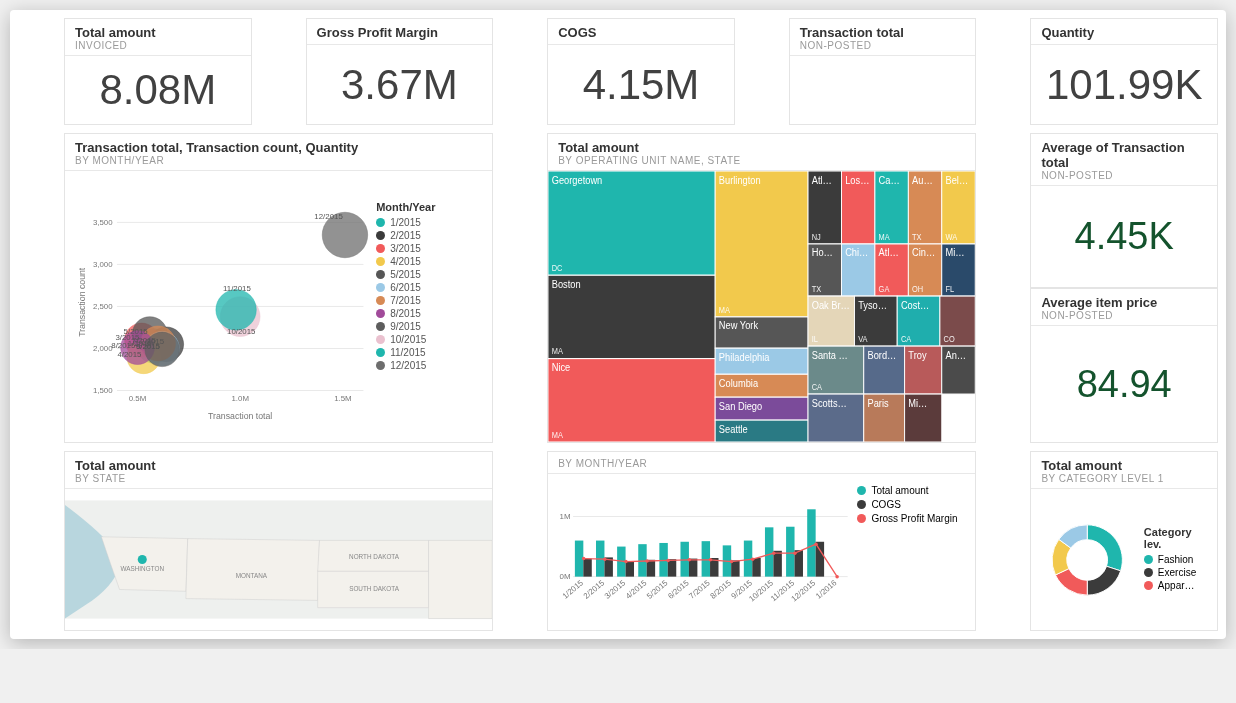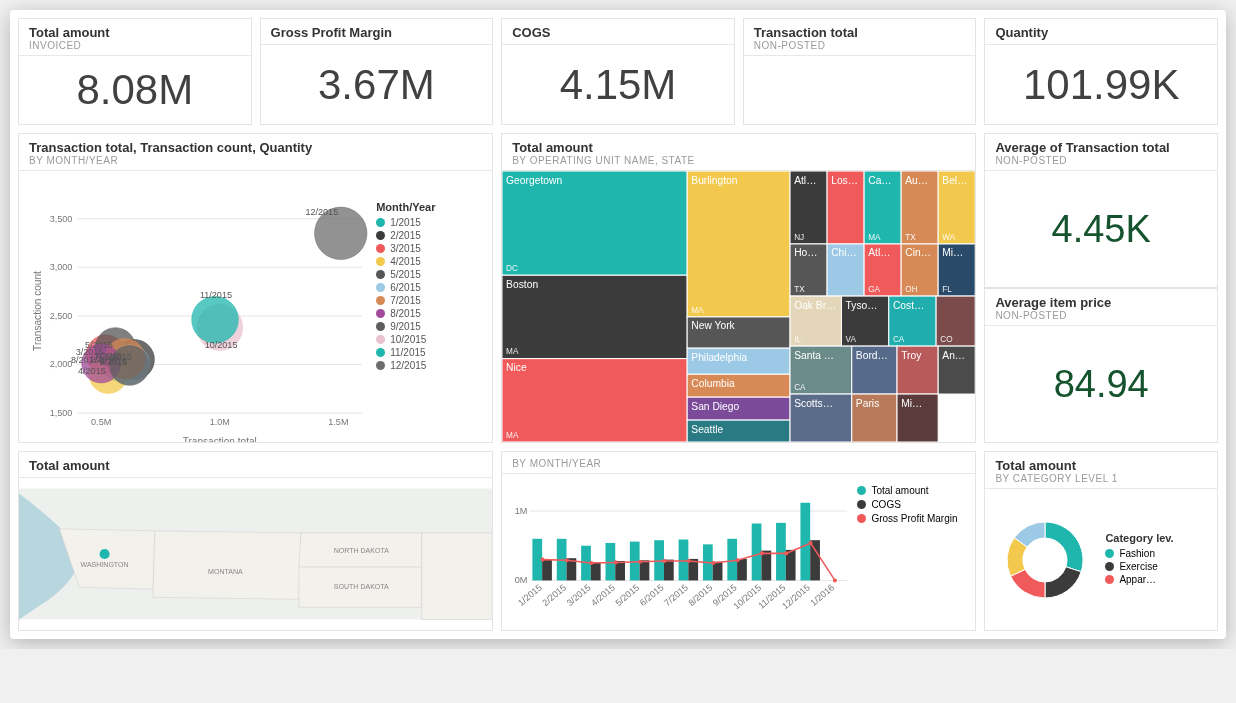--- a/index.html
+++ b/index.html
@@ -18,20 +18,21 @@
     border-radius: 4px;
     padding: 8px;
     box-shadow: 0 4px 20px rgba(0,0,0,0.25);
   }
   .tile {
     background: #fff;
     border: 1px solid #e4e4e4;
     display: flex;
     flex-direction: column;
     overflow: hidden;
+    margin-left: 46px;
   }
   .tile-header {
     padding: 6px 10px 4px;
     border-bottom: 1px solid #e8e8e8;
   }
   .tile-title {
     font-size: 13px;
     font-weight: 600;
     color: #333;
   }
@@ -367,20 +368,21 @@
       </div>
       <div class="tile-body">
           <div class="medium-number">84.94</div>
         </div>
     </div>
   </div>
 
   <div class="tile span2 map">
     <div class="tile-header">
       <div class="tile-title">Total amount</div>
+      <div class="tile-subtitle">BY STATE</div>
     </div>
     <div class="tile-body map-body">
       <svg class="map-svg" viewBox="0 0 470 130">
         <rect x="0" y="0" width="470" height="130" fill="#eef0ee"></rect>
         <path d="M 0 5 Q 40 35 55 55 Q 70 80 30 110 L 0 130 Z" fill="#b8d6de"></path>
         <path d="M 40 40 L 135 42 L 133 100 L 60 98 Q 50 70 40 40 Z" fill="#f3f1ec" stroke="#ccc" stroke-width="0.5"></path>
         <path d="M 135 42 L 280 44 L 278 110 L 133 108 Z" fill="#f3f1ec" stroke="#ccc" stroke-width="0.5"></path>
         <path d="M 280 44 L 400 44 L 400 78 L 278 78 Z" fill="#f3f1ec" stroke="#ccc" stroke-width="0.5"></path>
         <path d="M 278 78 L 400 78 L 400 118 L 278 118 Z" fill="#f3f1ec" stroke="#ccc" stroke-width="0.5"></path>
         <path d="M 400 44 L 470 44 L 470 130 L 400 130 Z" fill="#f3f1ec" stroke="#ccc" stroke-width="0.5"></path>

